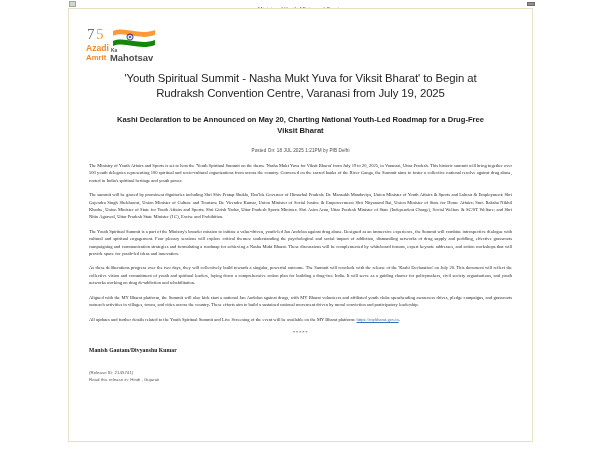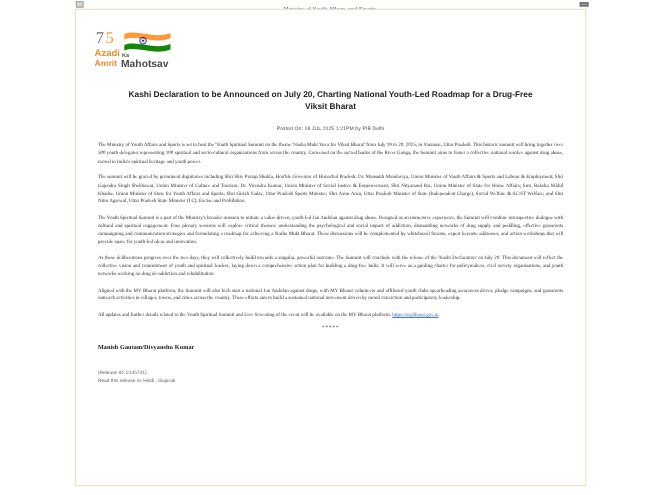--- a/index.html
+++ b/index.html
@@ -183,22 +183,23 @@
             <text x="13" y="16" font-family="Liberation Serif, serif" font-size="15" fill="#ff9933">5</text>
 
             <text x="3" y="28" font-family="Liberation Sans, sans-serif" font-size="8.6" font-weight="bold" fill="#f28b2b">Azadi</text>
             <text x="28" y="29" font-family="Liberation Sans, sans-serif" font-size="5" font-weight="bold" fill="#555">Ka</text>
             <text x="3" y="37" font-family="Liberation Sans, sans-serif" font-size="7.8" font-weight="bold" fill="#f28b2b">Amrit</text>
             <text x="27" y="38" font-family="Liberation Sans, sans-serif" font-size="9.4" font-weight="bold" fill="#4a4a4a">Mahotsav</text>
           </svg>
         </div>
       </div>
 
-
-      <h2 class="subhead">Kashi Declaration to be Announced on July 20, Charting National Youth-Led Roadmap for a Drug-Free Viksit Bharat</h2>
+      <h1 class="headline">'Youth Spiritual Summit - Nasha Mukt Yuva for Viksit Bharat' to Begin at Rudraksh Convention Centre, Varanasi from July 19, 2025</h1>
+
+      <h2 class="subhead">Kashi Declaration to be Announced on May 20, Charting National Youth-Led Roadmap for a Drug-Free Viksit Bharat</h2>
 
       <div class="posted">Posted On: 18 JUL 2025 1:21PM by PIB Delhi</div>
 
       <div class="body-copy">
         <p>The Ministry of Youth Affairs and Sports is set to host the 'Youth Spiritual Summit on the theme 'Nasha Mukt Yuva for Viksit Bharat' from July 19 to 20, 2025, in Varanasi, Uttar Pradesh. This historic summit will bring together over 500 youth delegates representing 100 spiritual and socio-cultural organizations from across the country. Convened on the sacred banks of the River Ganga, the Summit aims to foster a collective national resolve against drug abuse, rooted in India's spiritual heritage and youth power.</p>
         <p>The summit will be graced by prominent dignitaries including Shri Shiv Pratap Shukla, Hon'ble Governor of Himachal Pradesh; Dr. Mansukh Mandaviya, Union Minister of Youth Affairs &amp; Sports and Labour &amp; Employment; Shri Gajendra Singh Shekhawat, Union Minister of Culture and Tourism; Dr. Virendra Kumar, Union Minister of Social Justice &amp; Empowerment; Shri Nityanand Rai, Union Minister of State for Home Affairs; Smt. Raksha Nikhil Khadse, Union Minister of State for Youth Affairs and Sports; Shri Girish Yadav, Uttar Pradesh Sports Minister; Shri Asim Arun, Uttar Pradesh Minister of State (Independent Charge), Social Welfare &amp; SC/ST Welfare; and Shri Nitin Agarwal, Uttar Pradesh State Minister (I C), Excise and Prohibition.</p>
         <p>The Youth Spiritual Summit is a part of the Ministry's broader mission to initiate a value-driven, youth-led Jan Andolan against drug abuse. Designed as an immersive experience, the Summit will combine introspective dialogue with cultural and spiritual engagement. Four plenary sessions will explore critical themes: understanding the psychological and social impact of addiction, dismantling networks of drug supply and peddling, effective grassroots campaigning and communication strategies and formulating a roadmap for achieving a Nasha Mukt Bharat. These discussions will be complemented by whiteboard forums, expert keynote addresses, and action workshops that will provide space for youth-led ideas and innovation.</p>
         <p>As these deliberations progress over the two days, they will collectively build towards a singular, powerful outcome. The Summit will conclude with the release of the 'Kashi Declaration' on July 20. This document will reflect the collective vision and commitment of youth and spiritual leaders, laying down a comprehensive action plan for building a drug-free India. It will serve as a guiding charter for policymakers, civil society organisations, and youth networks working on drug de-addiction and rehabilitation.</p>
         <p>Aligned with the MY Bharat platform, the Summit will also kick start a national Jan Andolan against drugs, with MY Bharat volunteers and affiliated youth clubs spearheading awareness drives, pledge campaigns, and grassroots outreach activities in villages, towns, and cities across the country. These efforts aim to build a sustained national movement driven by moral conviction and participatory leadership.</p>
         <p><span>All updates and further details related to the Youth Spiritual Summit and Live Screening of the event will be available on the MY Bharat platform: </span><a class="link" href="#">https://mybharat.gov.in</a><span>.</span></p>

